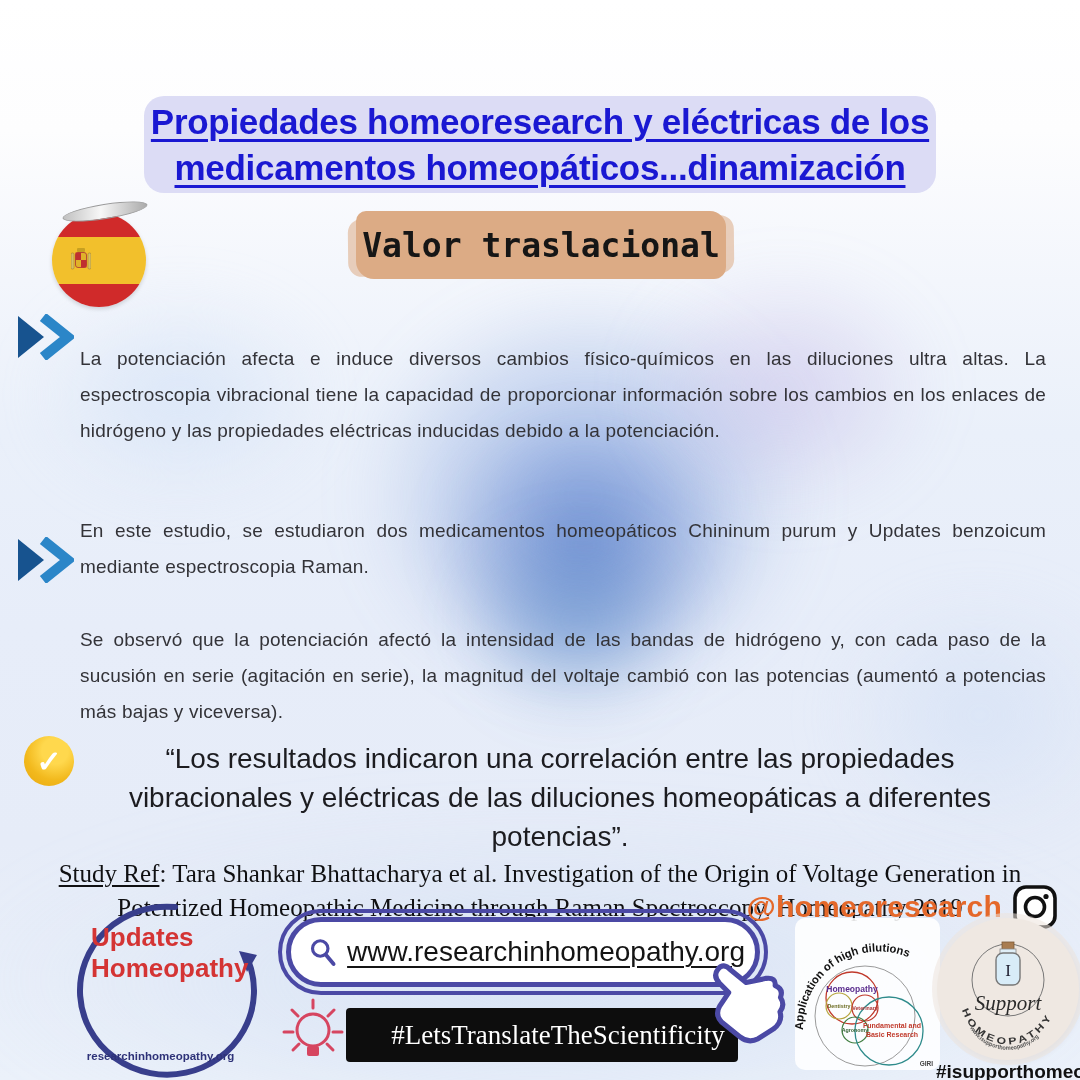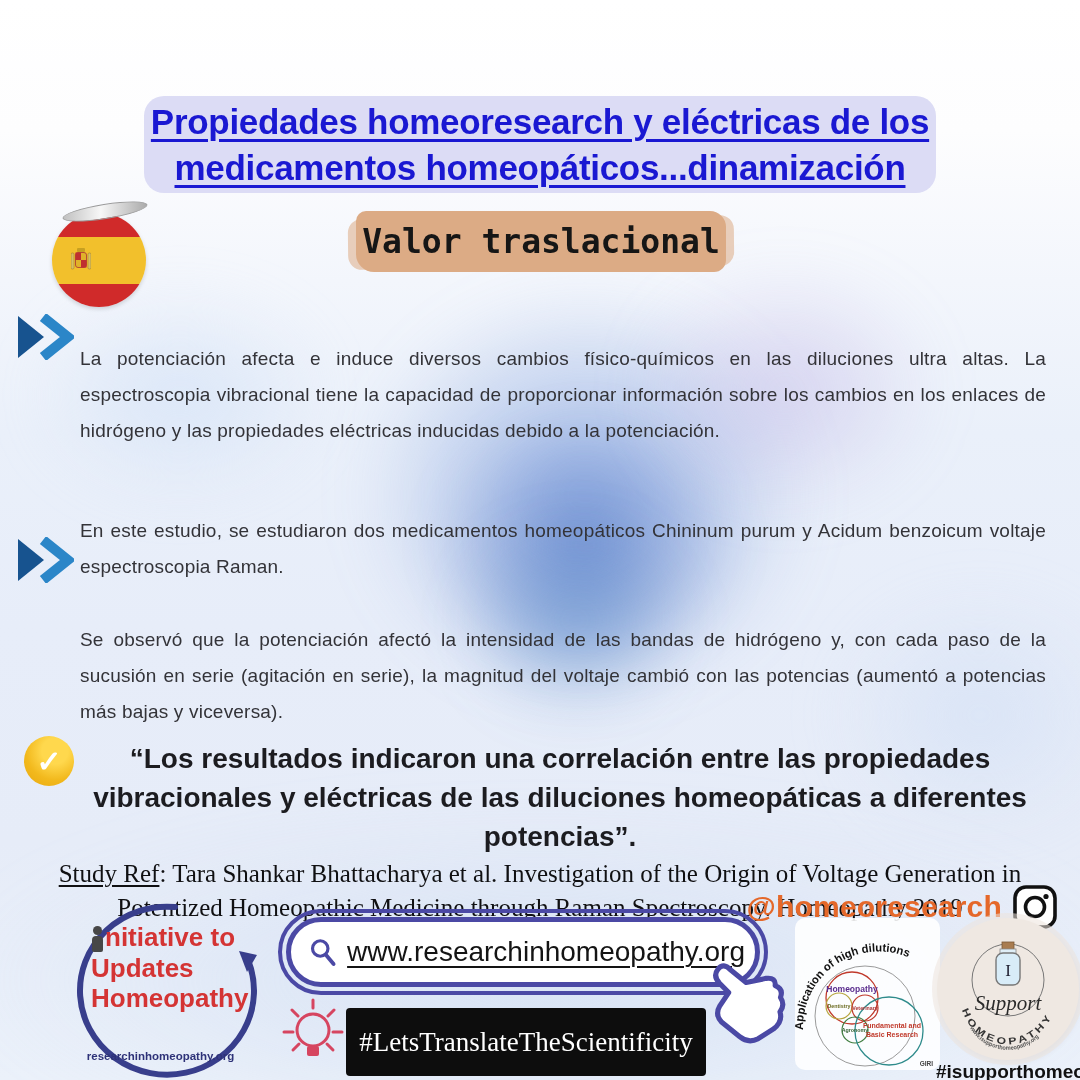--- a/index.html
+++ b/index.html
@@ -29,40 +29,40 @@
   .flag{position:absolute;left:52px;top:213px;width:94px;height:94px;border-radius:50%;overflow:hidden;
     box-shadow:0 2px 4px rgba(0,0,0,0.15);}
   .flag .band-top{position:absolute;left:0;top:0;width:100%;height:25%;background:#d02a2a;}
   .flag .band-mid{position:absolute;left:0;top:25%;width:100%;height:50%;background:#f2c02c;}
   .flag .band-bot{position:absolute;left:0;top:75%;width:100%;height:25%;background:#d02a2a;}
   .flag .crest{position:absolute;left:20%;top:34%;width:20px;height:30px;}
   .tape{position:absolute;left:62px;top:204px;width:84px;height:13px;border-radius:50%;
     background:linear-gradient(100deg,#bfbfbf,#f7f7f7 45%,#a9a9a9);border:1px solid #9a9a9a;
     transform:rotate(-9deg);z-index:3;}
 
-  .banner{position:absolute;left:356px;top:211px;width:370px;height:61px;
+  .banner{position:absolute;left:356px;top:211px;width:370px;height:68px;
     background:#dcab85;border-radius:10px 16px 12px 18px;
     display:flex;align-items:center;justify-content:center;}
   .banner::before{content:"";position:absolute;left:-8px;right:-8px;top:6px;bottom:4px;
     background:rgba(220,171,133,0.55);border-radius:14px;z-index:-1;transform:rotate(-0.6deg);}
   .banner span{font-family:"DejaVu Sans Mono",monospace;font-weight:700;font-size:33px;color:#161616;}
 
   .para{position:absolute;left:80px;width:966px;font-size:19px;line-height:36px;
     color:#333338;text-align:justify;letter-spacing:0.2px;}
   #para1{top:322px;}
   #para2{top:494px;}
   #para3{top:603px;}
   .ff-icon{position:absolute;left:16px;width:58px;height:46px;}
   #ff1{top:314px;} #ff2{top:537px;}
 
   .check-icon{position:absolute;left:24px;top:736px;width:50px;height:50px;border-radius:50%;
     background:radial-gradient(circle at 62% 30%,#ffd84d 0 28%,#f2b91d 62%,#e8a70e);
     display:flex;align-items:center;justify-content:center;color:#fff;font-size:30px;font-weight:700;}
   .quote{position:absolute;left:85px;top:739px;width:950px;text-align:center;
-    font-size:28px;font-weight:700;line-height:39px;color:#1c1c20;}
+    font-size:28px;font-weight:400;line-height:39px;color:#1c1c20;}
 
   .reference{position:absolute;left:45px;top:832px;width:990px;text-align:center;
     font-family:"Liberation Serif",serif;font-size:25px;line-height:34px;color:#101012;}
   .reference .ref-label{text-decoration:underline;text-underline-offset:3px;}
 
   .insta-row{position:absolute;right:22px;top:884px;display:flex;align-items:center;gap:10px;}
   .insta-handle{font-size:30px;font-weight:800;color:#e5682a;letter-spacing:0.2px;}
   .insta-icon{width:46px;height:46px;}
 
   .iprh-logo{position:absolute;left:55px;top:898px;width:215px;height:182px;}
@@ -78,22 +78,22 @@
 
   .search-pill{position:absolute;left:286px;top:917px;width:474px;height:70px;background:#fff;
     border:5px solid #4b49a5;border-radius:40px;display:flex;align-items:center;gap:10px;
     padding:0 10px 0 18px;box-sizing:border-box;justify-content:center;}
   .search-pill::after{content:"";position:absolute;inset:-13px;border:4px solid #4b49a5;border-radius:48px;pointer-events:none;}
   .search-url{font-size:28px;font-weight:500;color:#141414;white-space:nowrap;
     text-decoration:underline;text-decoration-thickness:2px;text-underline-offset:5px;}
   .hand-cursor{position:absolute;left:695px;top:956px;width:102px;height:90px;z-index:3;transform:rotate(-6deg);}
 
   .bulb-icon{position:absolute;left:282px;top:996px;width:62px;height:78px;}
-  .hashtag-pill{position:absolute;left:346px;top:1008px;width:360px;height:68px;background:#0d0d0d;
-    border-radius:4px;display:flex;align-items:center;justify-content:center;}
+  .hashtag-pill{position:absolute;left:346px;top:1008px;width:360px;height:54px;background:#0d0d0d;
+    border-radius:4px;display:flex;align-items:center;justify-content:center;padding-left:32px;}
   .hashtag-pill span{font-family:"Liberation Serif",serif;font-size:27px;color:#ffffff;white-space:nowrap;}
 
   .venn-logo{position:absolute;left:795px;top:918px;width:145px;height:152px;
     background:rgba(255,255,255,0.88);border-radius:10px;}
   .support-badge{position:absolute;left:936px;top:918px;width:144px;height:162px;}
   .badge-circle{position:absolute;left:1px;top:0;width:142px;height:142px;border-radius:50%;
     background:#efe8e2;box-shadow:0 0 0 5px rgba(236,228,221,0.55), 2px 3px 6px rgba(0,0,0,0.06);}
   .support-tag{position:absolute;left:0;right:0;top:143px;text-align:left;font-size:19px;font-weight:700;color:#111;}
 </style>
 </head>
@@ -137,21 +137,21 @@
     <svg class="ff-icon" id="ff1" viewBox="0 0 58 46">
       <polygon points="2,2 28,23 2,44" fill="#17538f"></polygon>
       <path d="M 27,3 L 52,23 L 27,43" fill="none" stroke="#2b86c8" stroke-width="10"></path>
     </svg>
     <p class="para" id="para1">La potenciación afecta e induce diversos cambios físico-químicos en las diluciones ultra altas. La espectroscopia vibracional tiene la capacidad de proporcionar información sobre los cambios en los enlaces de hidrógeno y las propiedades eléctricas inducidas debido a la potenciación.</p>
 
     <svg class="ff-icon" id="ff2" viewBox="0 0 58 46">
       <polygon points="2,2 28,23 2,44" fill="#17538f"></polygon>
       <path d="M 27,3 L 52,23 L 27,43" fill="none" stroke="#2b86c8" stroke-width="10"></path>
     </svg>
-    <p class="para" id="para2">En este estudio, se estudiaron dos medicamentos homeopáticos Chininum purum y Acidum benzoicum voltaje espectroscopia Raman.</p>
+    <p class="para" id="para2">En este estudio, se estudiaron dos medicamentos homeopáticos Chininum purum y Updates benzoicum mediante espectroscopia Raman.</p>
 
     <p class="para" id="para3">Se observó que la potenciación afectó la intensidad de las bandas de hidrógeno y, con cada paso de la sucusión en serie (agitación en serie), la magnitud del voltaje cambió con las potencias (aumentó a potencias más bajas y viceversa).</p>
 
     <div class="check-icon">✓</div>
     <div class="quote">“Los resultados indicaron una correlación entre las propiedades vibracionales y eléctricas de las diluciones homeopáticas a diferentes potencias”.</div>
 
     <p class="reference">
       <span class="ref-label">Study Ref</span><span>: Tara Shankar Bhattacharya et al. Investigation of the Origin of Voltage Generation in Potentized Homeopathic Medicine through Raman Spectroscopy. Homeopathy 2019 May;108(2):121-127.</span>
     </p>
 
@@ -163,24 +163,20 @@
         <circle cx="34" cy="12.5" r="2.6" fill="#111"></circle>
       </svg>
     </div>
 
     <div class="iprh-logo">
       <svg class="arc" width="215" height="182" viewBox="0 0 215 182">
         <path d="M 120,9 A 87,84 0 1 0 193,62" fill="none" stroke="#383e8c" stroke-width="6" stroke-linecap="round"></path>
         <polygon points="184,53 202,57 192,74" fill="#383e8c"></polygon>
       </svg>
       <div class="iprh-text">
-        <div class="iprh-line1">
-          <span class="person-icon"></span>
-          <span>nitiative to</span>
-        </div>
         <div>Updates</div>
         <div>Homeopathy</div>
       </div>
       <div class="iprh-site">researchinhomeopathy.org</div>
     </div>
 
     <div class="search-pill">
       <svg width="40" height="42" viewBox="0 0 40 42">
         <circle cx="16" cy="16" r="11" fill="none" stroke="#4b49a5" stroke-width="4.5"></circle>
         <line x1="24" y1="25" x2="35" y2="38" stroke="#4b49a5" stroke-width="5.5" stroke-linecap="round"></line>

